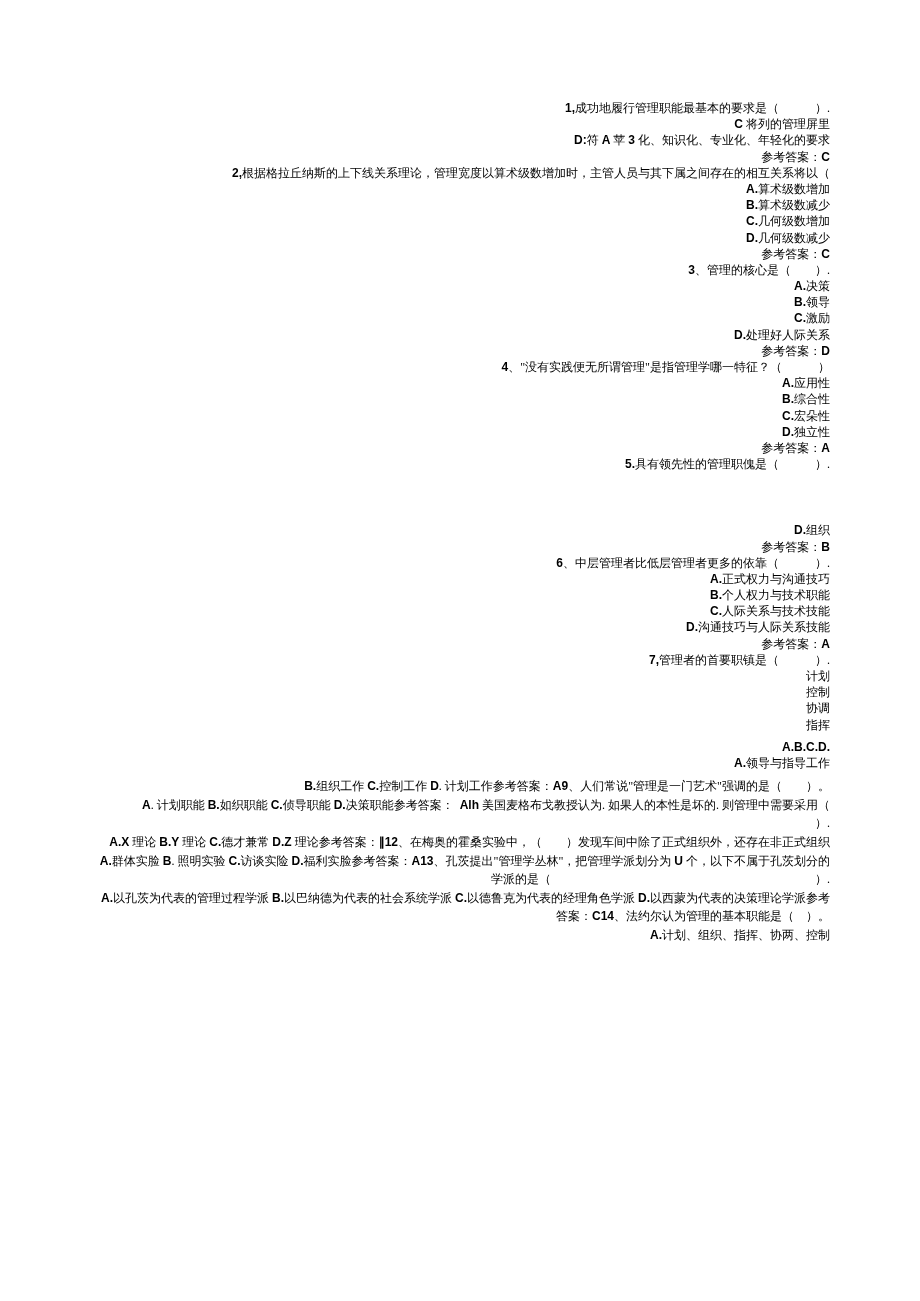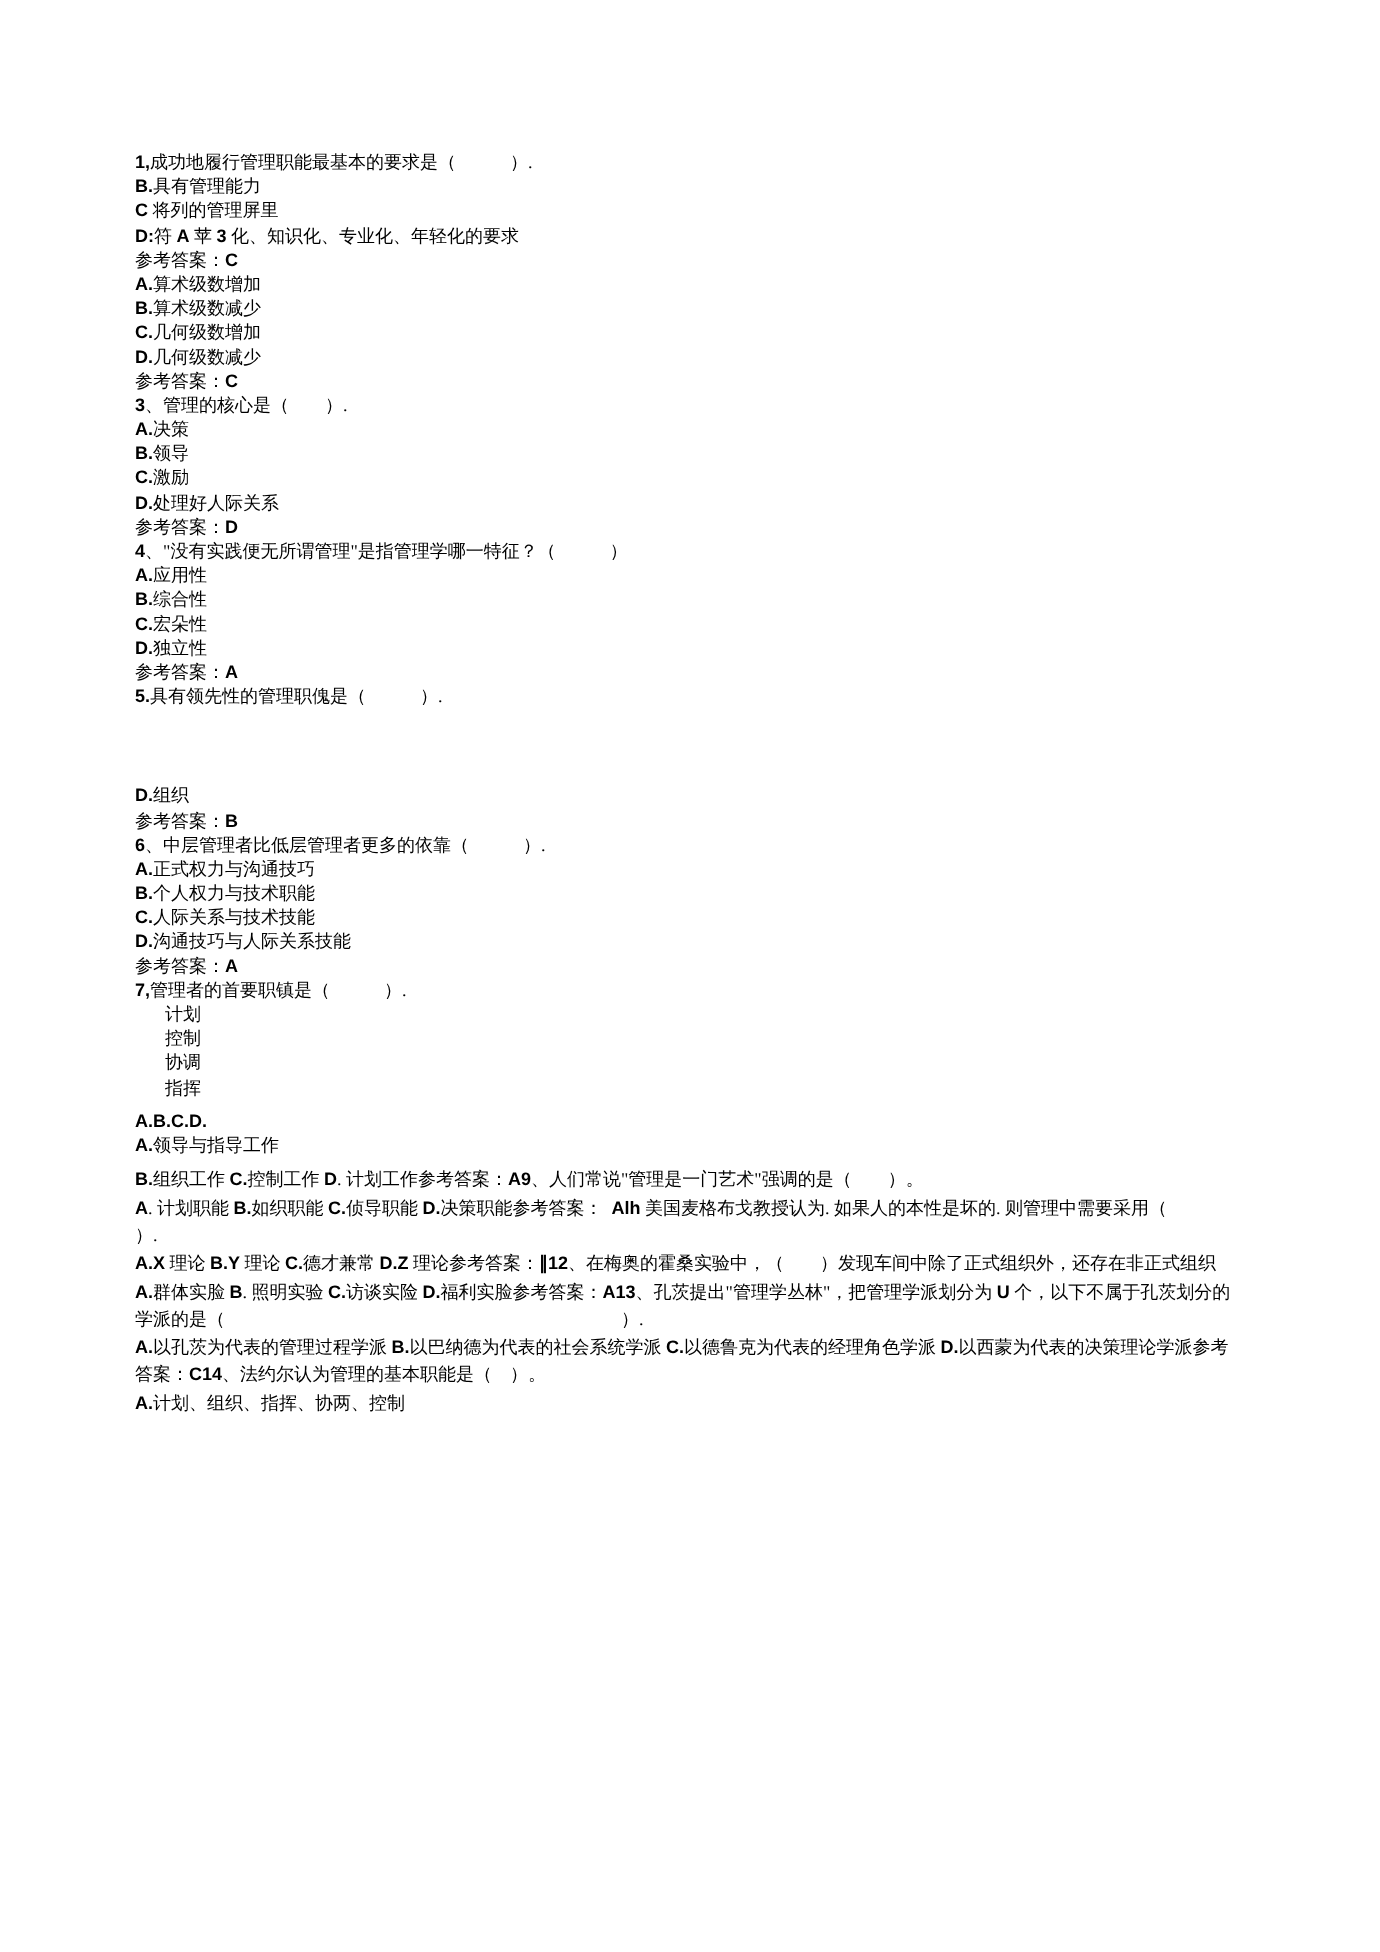--- a/index.html
+++ b/index.html
@@ -9,37 +9,37 @@
     width: 920px;
     font-family: "SimSun", "宋体", serif;
     font-size: 12px;
     color: #000;
     line-height: 1.35;
   }
   .page {
     padding: 100px 90px 0 90px;
     width: 740px;
   }
-  .line { white-space: pre-wrap; }
+  .line { white-space: pre-wrap; text-align: right; }
   .bold { font-weight: bold; font-family: Arial, "SimSun", sans-serif; }
   .indent-col {
     margin-left: 20px;
   }
   .spacer { height: 50px; }
 </style>
 </head>
 <body>
 
 <div class="page">
   <div id="block1">
       <div class="line"><span class="bold">1,</span><span>成功地履行管理职能最基本的要求是（　　　）.</span></div>
-      <div class="line"><span class="bold">B.</span><span>具有管理能力</span></div>
       <div class="line"><span class="bold">C</span><span> 将列的管理屏里</span></div>
       <div class="line"><span class="bold">D:</span><span>符 </span><span class="bold">A</span><span> 苹 </span><span class="bold">3</span><span> 化、知识化、专业化、年轻化的要求</span></div>
       <div class="line"><span>参考答案：</span><span class="bold">C</span></div>
+      <div class="line"><span class="bold">2,</span><span>根据格拉丘纳斯的上下线关系理论，管理宽度以算术级数增加时，主管人员与其下属之间存在的相互关系将以（</span></div>
       <div class="line"><span class="bold">A.</span><span>算术级数增加</span></div>
       <div class="line"><span class="bold">B.</span><span>算术级数减少</span></div>
       <div class="line"><span class="bold">C.</span><span>几何级数增加</span></div>
       <div class="line"><span class="bold">D.</span><span>几何级数减少</span></div>
       <div class="line"><span>参考答案：</span><span class="bold">C</span></div>
       <div class="line"><span class="bold">3</span><span>、管理的核心是（　　）.</span></div>
       <div class="line"><span class="bold">A.</span><span>决策</span></div>
       <div class="line"><span class="bold">B.</span><span>领导</span></div>
       <div class="line"><span class="bold">C.</span><span>激励</span></div>
       <div class="line"><span class="bold">D.</span><span>处理好人际关系</span></div>

